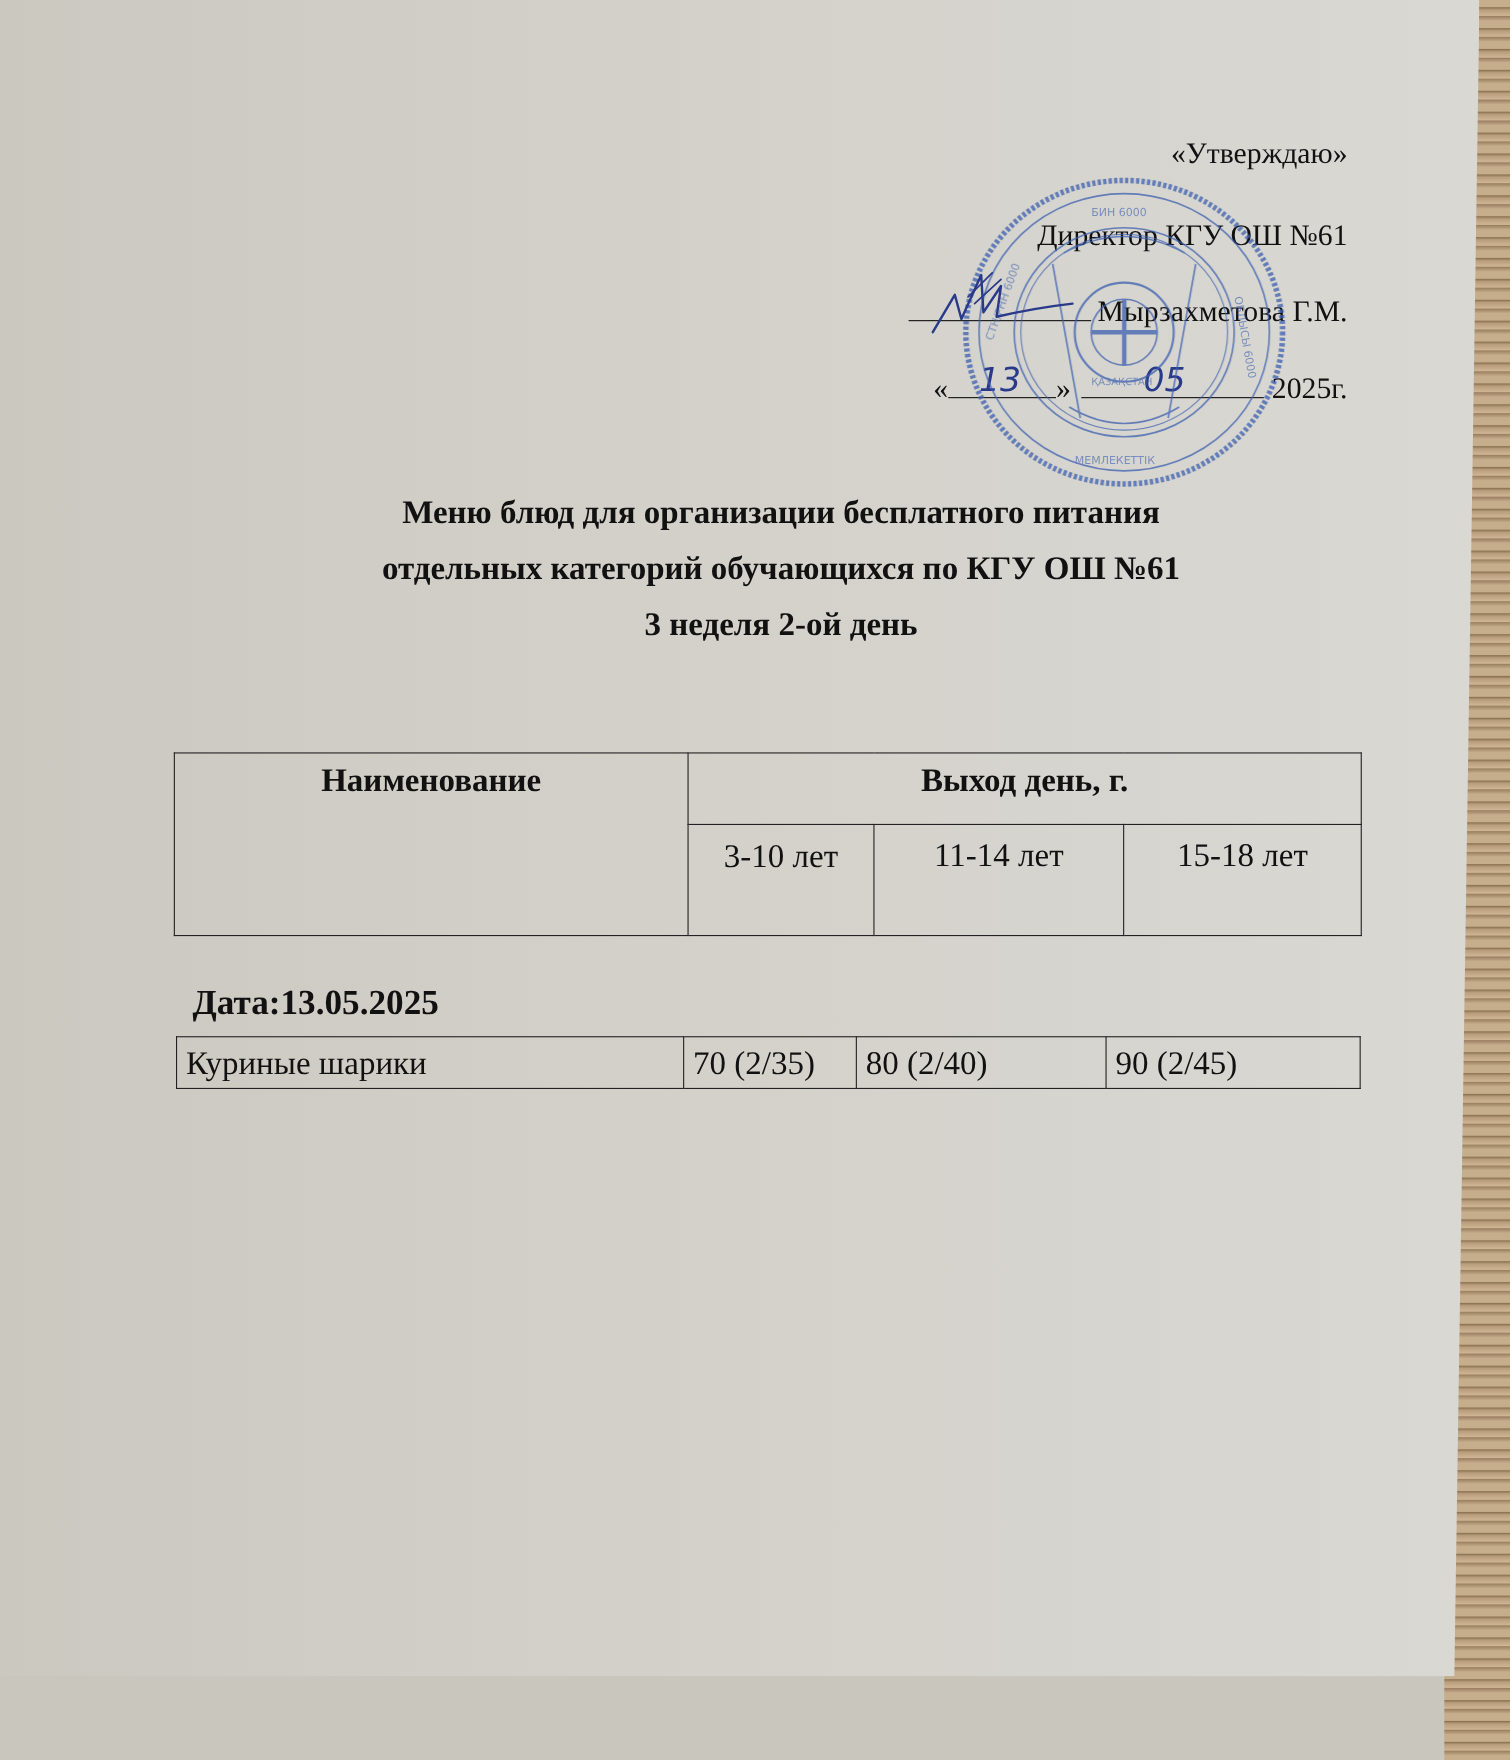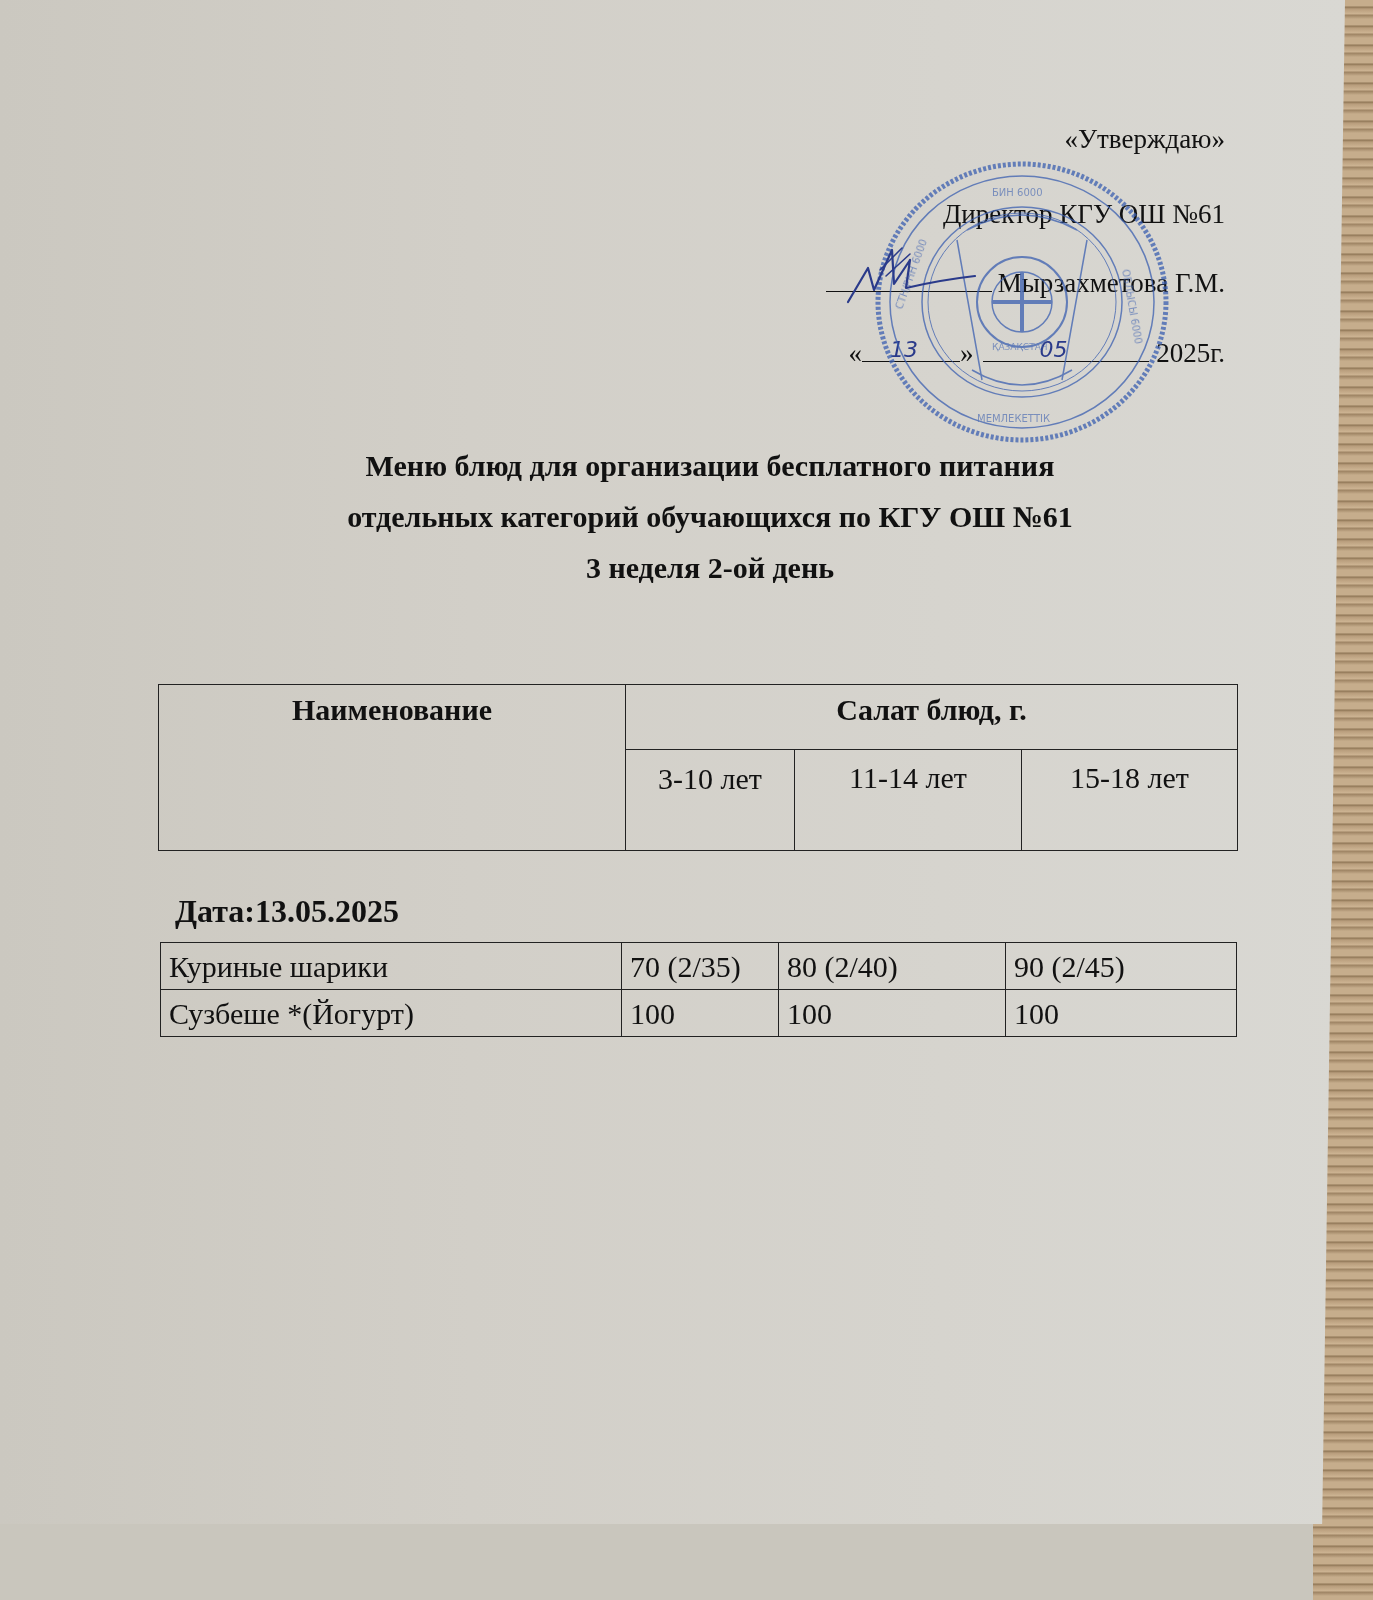--- a/index.html
+++ b/index.html
@@ -76,21 +76,21 @@
       vertical-align: baseline;
       position: relative;
       margin-left: 10px;
     }
     .handwritten {
       position: absolute;
       bottom: 0px;
       font-family: "DejaVu Sans", sans-serif;
       font-style: italic;
       color: #2a3a8a;
-      font-size: 22px;
+      font-size: 30px;
       left: 28px;
     }
     .stamp {
       position: absolute;
       left: 872px;
       top: 160px;
       width: 300px;
       height: 285px;
       opacity: 0.75;
       pointer-events: none;
@@ -214,42 +214,36 @@
   <div class="doc-title">
     <div>Меню блюд для организации бесплатного питания</div>
     <div>отдельных категорий обучающихся по КГУ ОШ №61</div>
     <div>3 неделя 2-ой день</div>
   </div>
 
   <table class="menu head-table">
     <tbody>
         <tr>
       <th class="h-main h-name" rowspan="2">Наименование</th>
-      <th class="h-main" colspan="3">Салат блюд, г.</th>
+      <th class="h-main" colspan="3">Выход день, г.</th>
     </tr>
     <tr>
       <td class="age" style="width:140px; padding: 0 14px;">3-10 лет</td>
       <td class="age" style="width:210px; line-height:56px;">11-14 лет</td>
       <td class="age" style="line-height:56px;">15-18 лет</td>
     </tr>
   </tbody>
     </table>
 
   <div class="date-label">Дата:13.05.2025</div>
 
   <table class="menu body-table">
     <tbody>
     <tr>
       <td class="c-name">Куриные шарики</td>
       <td class="c-a">70 (2/35)</td>
       <td class="c-b">80 (2/40)</td>
       <td>90 (2/45)</td>
     </tr>
-    <tr>
-      <td class="c-name">Сузбеше *(Йогурт)</td>
-      <td class="c-a">100</td>
-      <td class="c-b">100</td>
-      <td>100</td>
-    </tr>
   </tbody>
     </table>
 
 </div>
 
 </body></html>

